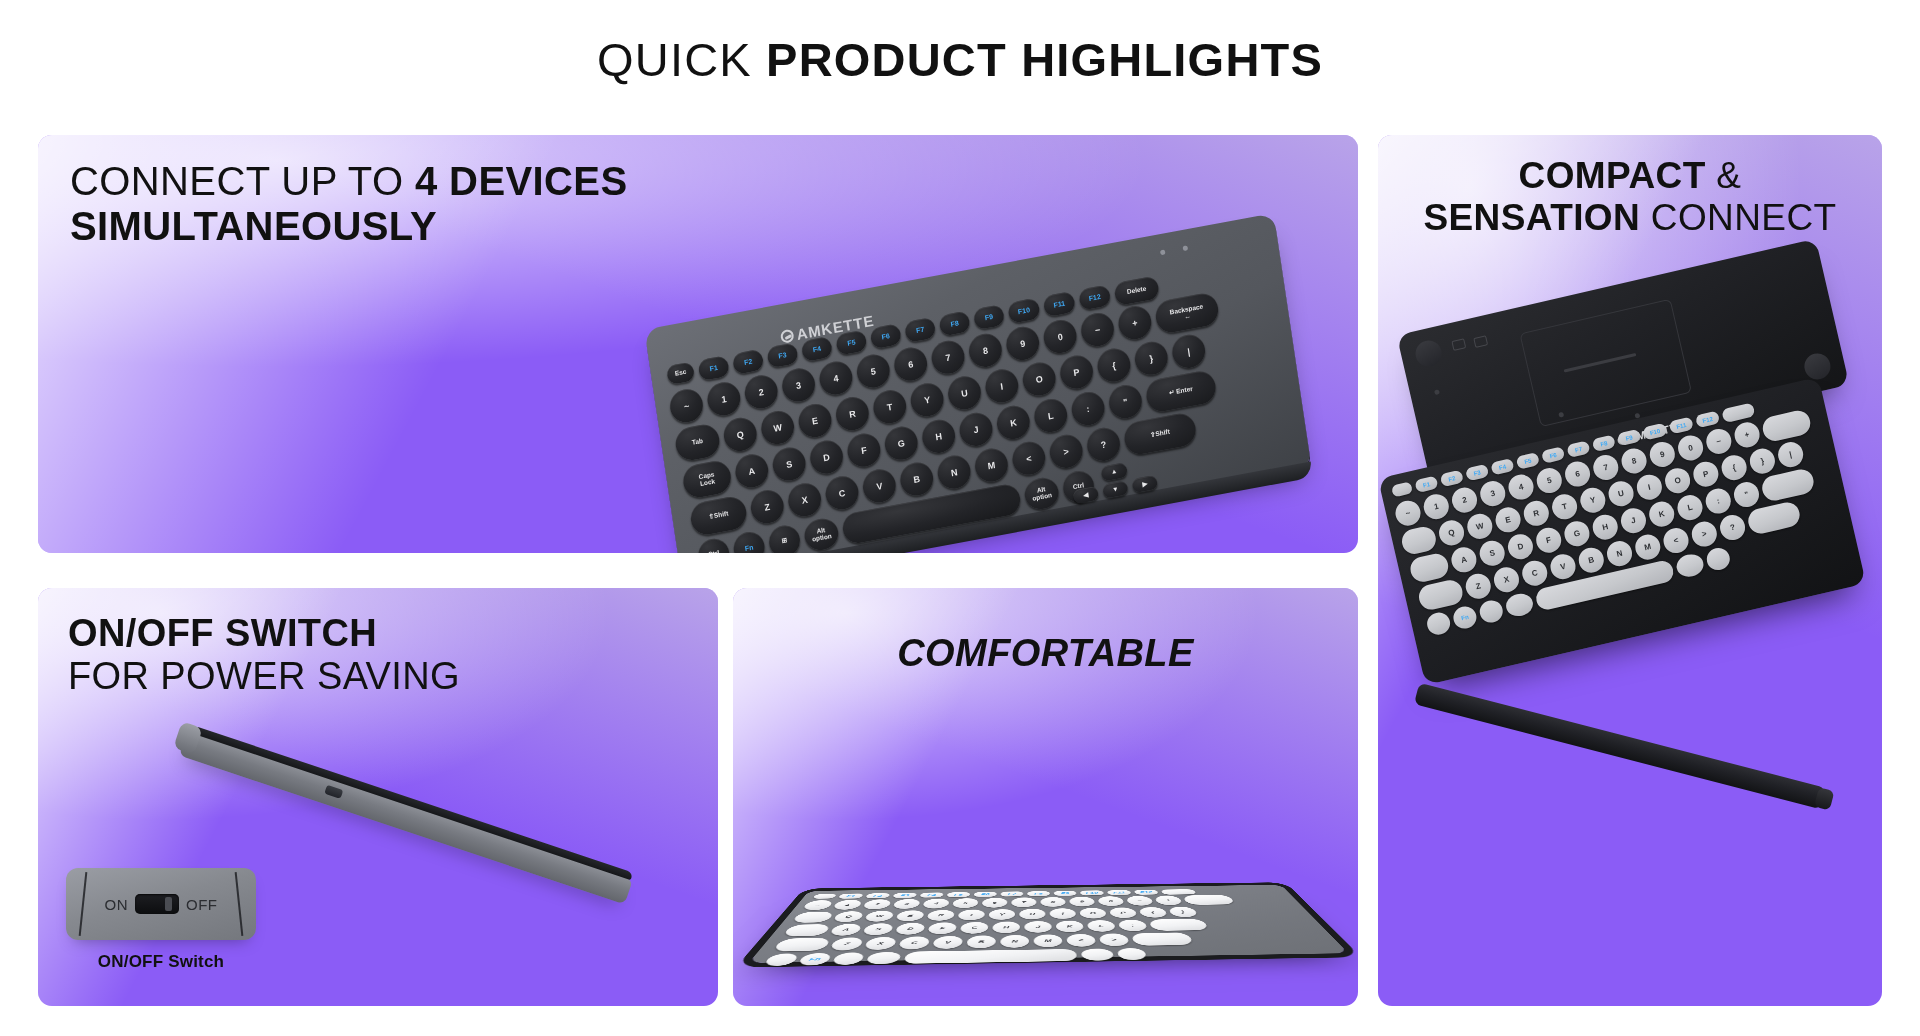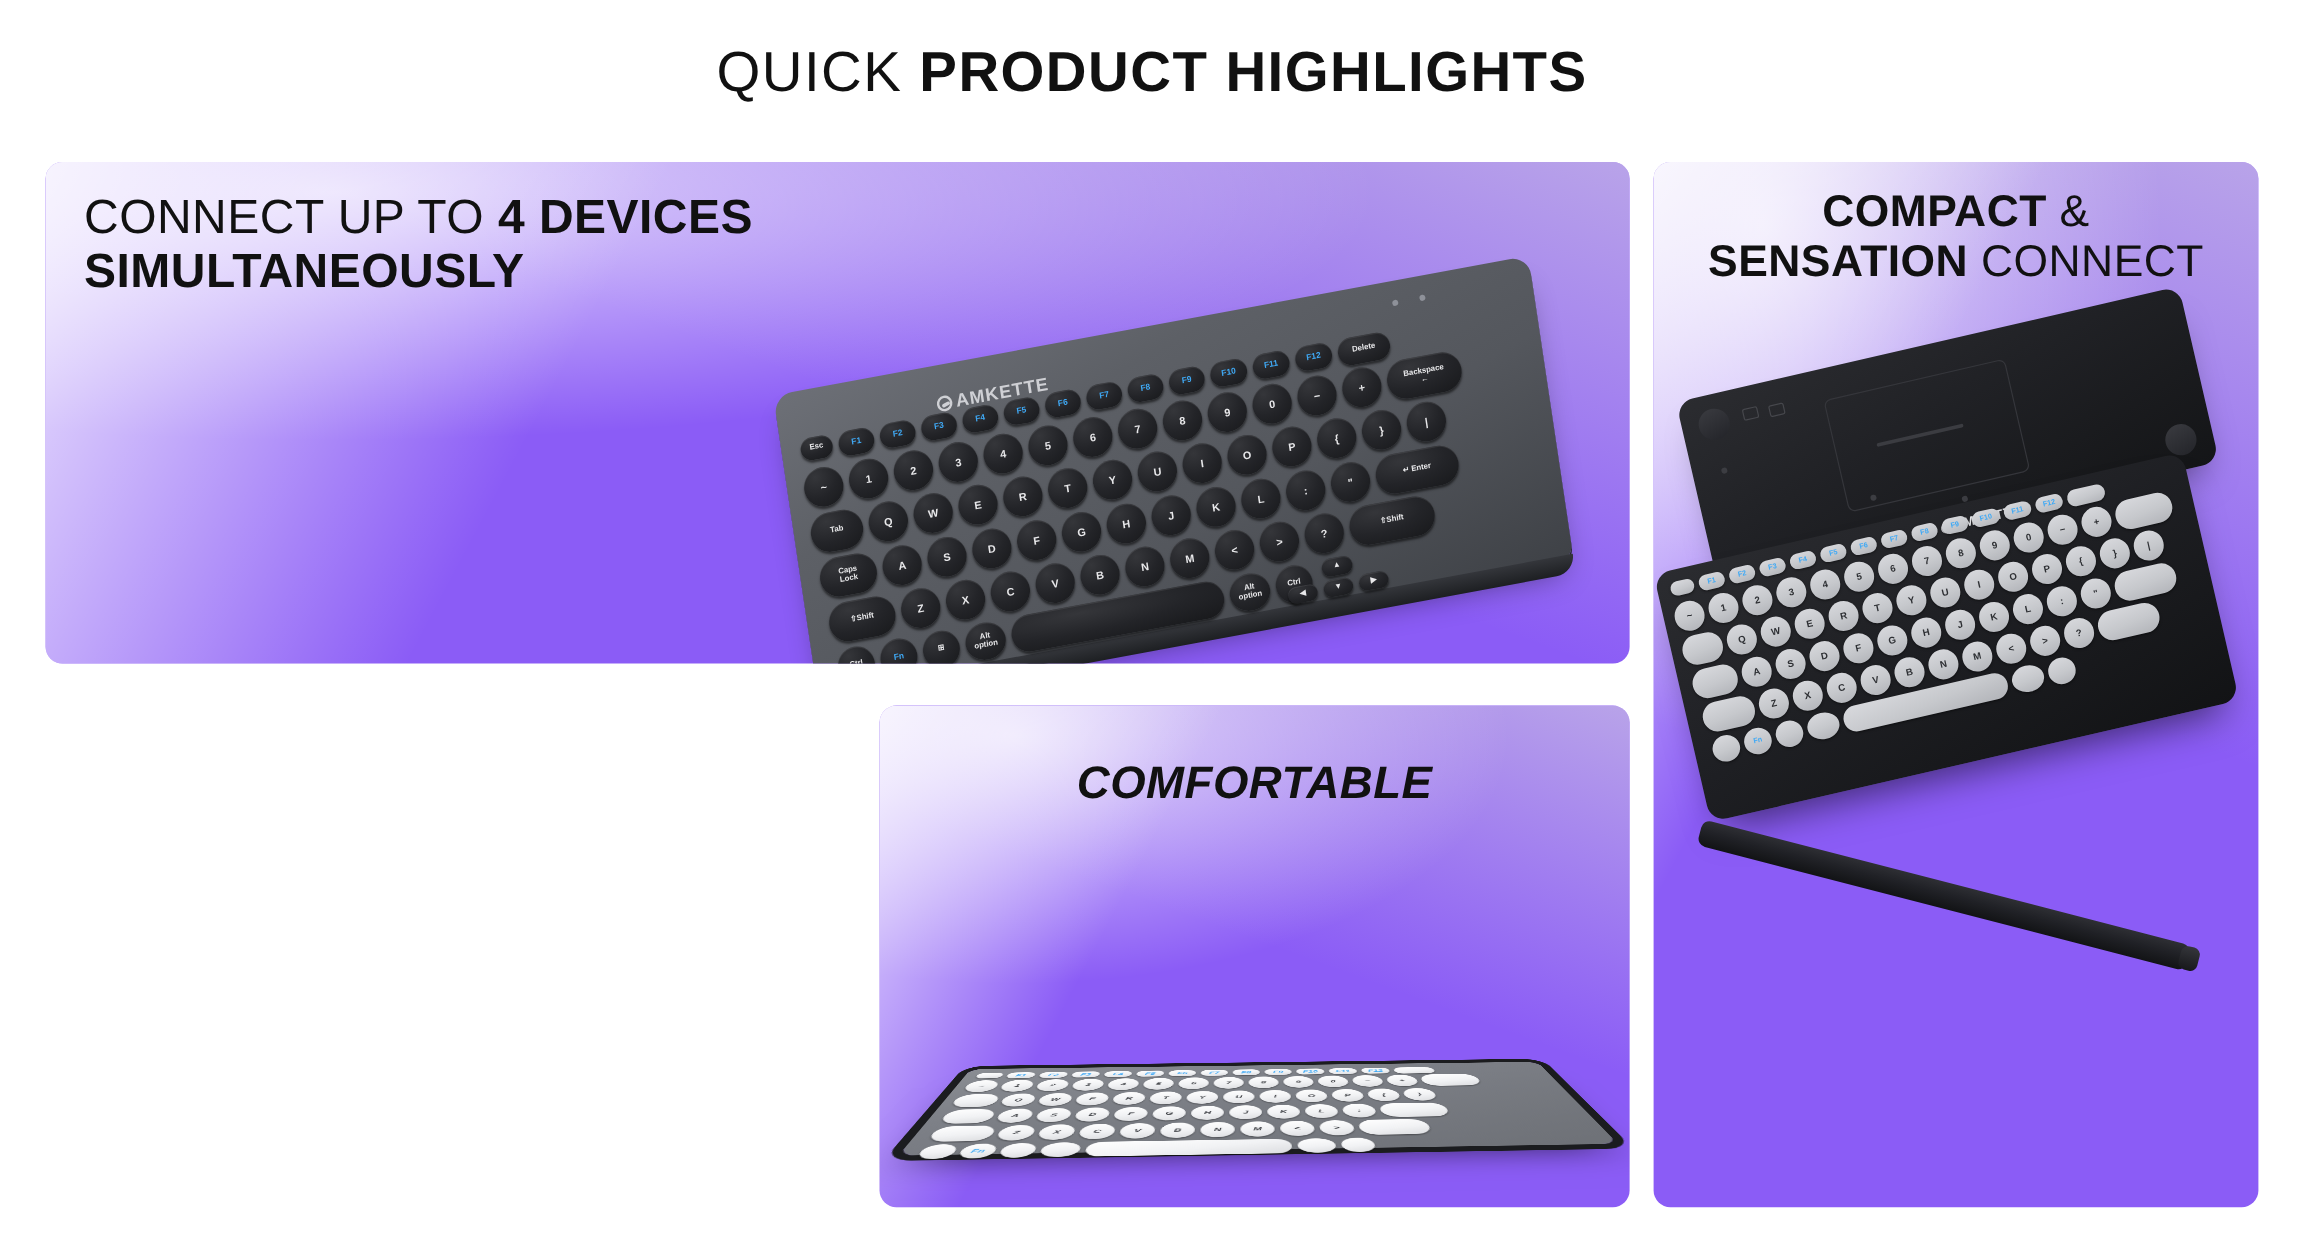--- a/index.html
+++ b/index.html
@@ -435,20 +435,40 @@
               </div>
             <div class="key" style="width:25px;height:14px;border-radius:7px;">
                 <span class="sm">▶</span>
               </div>
           </div>
         </div>
       </div>
     </div>
   </div>
 
+  <div class="card" id="card-switch">
+    <div class="head" id="switch-head">
+      <div class="h-bold">ON/OFF SWITCH</div>
+      <div class="h-light">FOR POWER SAVING</div>
+    </div>
+
+    <div id="kb-side">
+      <div class="side-bar"></div>
+      <div class="side-cap" style="left:-6px; top:26px;"></div>
+    </div>
+
+    <div id="switch-callout">
+      <div class="switch-body">
+        <span class="sw-label">ON</span>
+        <span class="sw-track"></span>
+        <span class="sw-label">OFF</span>
+      </div>
+      <div class="switch-caption">ON/OFF Switch</div>
+    </div>
+  </div>
 
   <div class="card" id="card-comfort">
     <div class="head" id="comfort-head">
       <div class="h-bold">COMFORTABLE</div>
     </div>
 
     <div id="kb-white">
       <div class="kb-white-body"></div>
       <div style="position:absolute; inset:9px 10px;">
         <div class="krow" style="top:2px;left:2px;gap:5px;">

